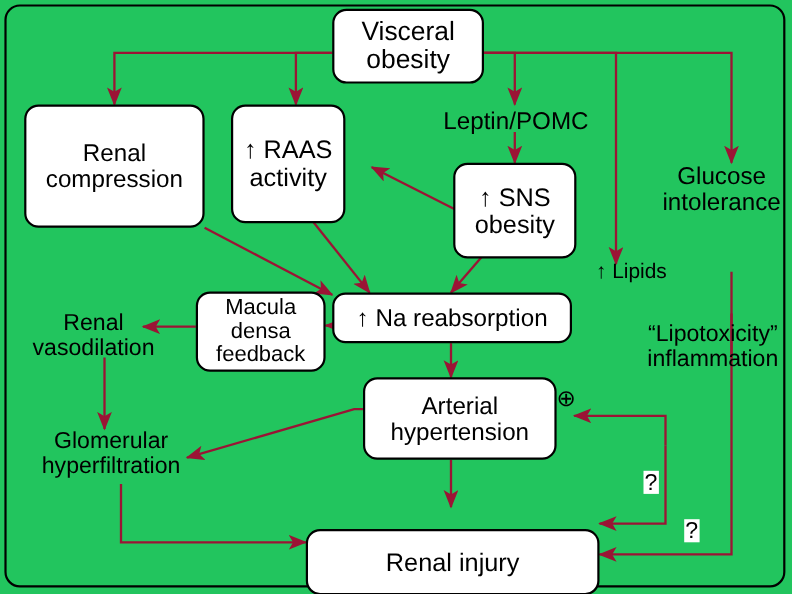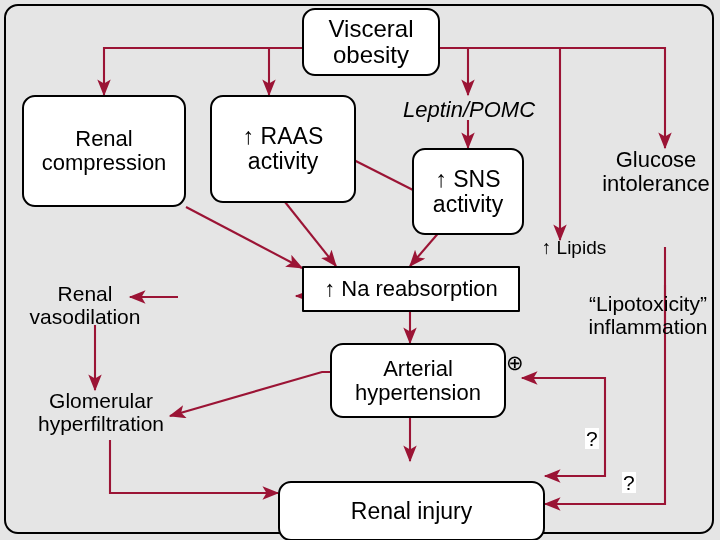--- a/index.html
+++ b/index.html
@@ -4,21 +4,21 @@
 <style>
   html, body {
     margin: 0;
     padding: 0;
     background: #ffffff;
   }
   #canvas {
     position: relative;
     width: 720px;
     height: 540px;
-    background: #e5e5e5;
+    background: #22c55e;
     font-family: "Liberation Sans", sans-serif;
     overflow: hidden;
   }
   #frame {
     position: absolute;
     left: 4px;
     top: 4px;
     width: 710px;
     height: 530px;
     border: 2px solid #000000;
@@ -41,21 +41,21 @@
     display: flex;
     align-items: center;
     justify-content: center;
     text-align: center;
     color: #000000;
     line-height: 1.08;
     white-space: pre-line;
     z-index: 3;
   }
   .rounded { border-radius: 13px; }
-  .sharp   { border-radius: 1px; }
+  .sharp   { border-radius: 12px; }
   .label {
     position: absolute;
     color: #000000;
     text-align: center;
     line-height: 1.08;
     white-space: pre-line;
     background: transparent;
     z-index: 3;
   }
   .plus-sym {
@@ -133,35 +133,38 @@
       <path d="M665,285 L665,325"></path>
     </g>
   </svg>
 
   <div class="node rounded" style="left:302px; top:8px; width:138px; height:68px; font-size:24px;">Visceral
 obesity</div>
 
   <div class="node rounded" style="left:22px; top:95px; width:164px; height:112px; font-size:22px;">Renal
 compression</div>
 
-  <div class="node rounded" style="left:210px; top:95px; width:146px; height:108px; font-size:23px;">↑ RAAS
+  <div class="node rounded" style="left:210px; top:95px; width:104px; height:108px; font-size:23px;">↑ RAAS
 activity</div>
 
   <div class="node rounded" style="left:412px; top:148px; width:112px; height:87px; font-size:23px;">↑ SNS
-activity</div>
+obesity</div>
 
+  <div class="node rounded" style="left:178px; top:265px; width:118px; height:73px; font-size:20px;">Macula
+densa
+feedback</div>
 
   <div class="node sharp" style="left:302px; top:266px; width:218px; height:46px; font-size:22px;">↑ Na reabsorption</div>
 
   <div class="node rounded" style="left:330px; top:343px; width:176px; height:75px; font-size:22px;">Arterial
 hypertension</div>
 
   <div class="node rounded" style="left:278px; top:461px; width:267px; height:60px; font-size:23px;margin-top:20px;">Renal injury</div>
 
-  <div class="label" style="left:394px; top:98px; width:150px; font-size:22px;font-style:italic;">Leptin/POMC</div>
+  <div class="label" style="left:394px; top:98px; width:150px; font-size:22px;">Leptin/POMC</div>
 
   <div class="label" style="left:596px; top:148px; width:120px; font-size:22px;">Glucose
 intolerance</div>
 
   <div class="label" style="left:528px; top:238px; width:92px; font-size:19px;">↑ Lipids</div>
 
   <div class="label" style="left:562px; top:293px; width:172px; font-size:21px;text-align:center;">“Lipotoxicity”
 inflammation</div>
 
   <div class="label" style="left:22px; top:283px; width:126px; font-size:21px;">Renal

